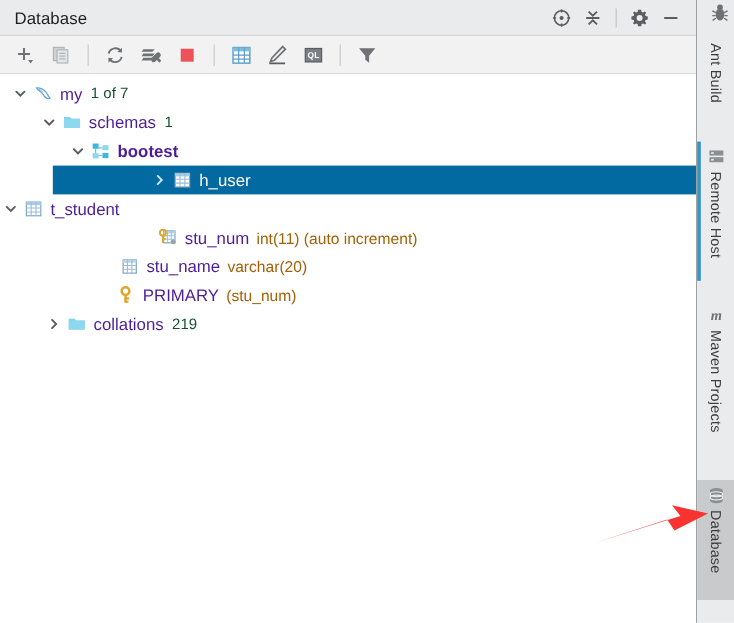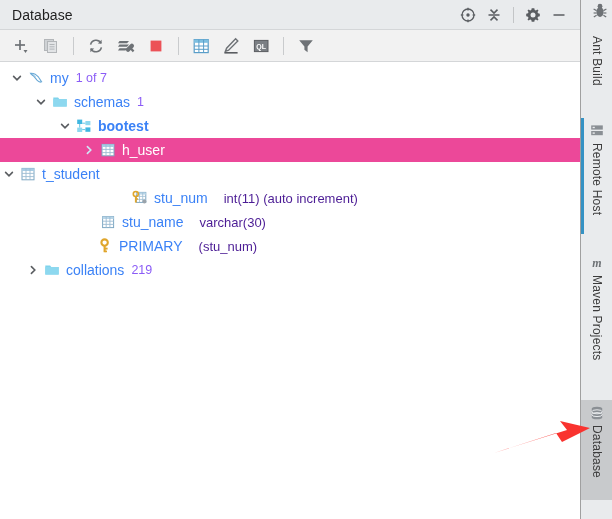--- a/index.html
+++ b/index.html
@@ -94,53 +94,54 @@
   }
   .row {
     height: 24px;
     display: flex;
     align-items: center;
     box-sizing: border-box;
     white-space: nowrap;
     cursor: default;
   }
   .row.selected {
-    background: #ec4899;
+    background: #0369a1;
+    margin-left: 44px;
   }
   .twisty {
     width: 18px;
     flex: 0 0 18px;
     display: flex;
     align-items: center;
     justify-content: center;
     cursor: default;
   }
   .twisty.empty { visibility: hidden; }
   .nodeicon {
     width: 20px;
     flex: 0 0 20px;
     display: flex;
     align-items: center;
     justify-content: center;
     margin-right: 4px;
   }
   .label {
     font-size: 14px;
-    color: #3b82f6;
+    color: #4c1d95;
   }
   .row.selected .label { color: #ffffff; }
   .sublabel {
     font-size: 12.5px;
-    color: #8b5cf6;
+    color: #14532d;
     margin-left: 7px;
   }
   .typelabel {
     font-size: 13px;
-    color: #4c1d95;
-    margin-left: 16px;
+    color: #a16207;
+    margin-left: 6px;
   }
   
   .sidebar {
     width: 31px;
     height: 519px;
     background: #e9ebed;
     box-sizing: border-box;
     display: flex;
     flex-direction: column;
     align-items: center;
@@ -431,36 +432,36 @@
             <svg width="16" height="16" viewBox="0 0 16 16">
               <rect x="2.6" y="2.6" width="11" height="11" fill="#ffffff" stroke="#7fa8c4" stroke-width="1"></rect>
               <rect x="2.6" y="2.6" width="11" height="2.4" fill="#b9d6e8"></rect>
               <line x1="6.2" y1="2.6" x2="6.2" y2="13.6" stroke="#9dbcd2" stroke-width="0.9"></line>
               <line x1="9.9" y1="2.6" x2="9.9" y2="13.6" stroke="#9dbcd2" stroke-width="0.9"></line>
               <line x1="2.6" y1="7.2" x2="13.6" y2="7.2" stroke="#9dbcd2" stroke-width="0.9"></line>
               <line x1="2.6" y1="10.4" x2="13.6" y2="10.4" stroke="#9dbcd2" stroke-width="0.9"></line>
             </svg>
           </span>
           <span class="label">stu_name</span>
-          <span class="typelabel">varchar(30)</span>
+          <span class="typelabel">varchar(20)</span>
         </div>
         <div class="row" style="padding-left: 77px;">
           <span class="twisty empty"></span>
           <span class="nodeicon">
             <svg width="16" height="16" viewBox="0 0 16 16">
               <circle cx="7.6" cy="4.6" r="3.2" fill="none" stroke="#e0a62c" stroke-width="2.1"></circle>
               <path d="M7.6 7.4 L7.6 14.2" stroke="#e0a62c" stroke-width="2.1"></path>
               <path d="M7.6 10.6 L10.6 10.6" stroke="#e0a62c" stroke-width="1.9"></path>
               <path d="M7.6 13.4 L10.0 13.4" stroke="#e0a62c" stroke-width="1.7"></path>
             </svg>
           </span>
           <span class="label">PRIMARY</span>
           <span class="typelabel">(stu_num)</span>
         </div>
-        <div class="row" style="padding-left: 24px;">
+        <div class="row" style="padding-left: 36px;">
           <span class="twisty">
             <svg width="12" height="12" viewBox="0 0 12 12">
               <path d="M4.4 2.6 L7.8 6 L4.4 9.4" fill="none" stroke="#5a5d61" stroke-width="1.6" stroke-linecap="round"></path>
             </svg>
           </span>
           <span class="nodeicon">
             <svg width="16" height="16" viewBox="0 0 16 16">
               <path d="M1.3 3.6 L6.1 3.6 L7.3 5.0 L14.7 5.0 L14.7 12.6 L1.3 12.6 Z" fill="#7fd3ec"></path>
               <path d="M1.3 5.0 L14.7 5.0 L14.7 12.6 L1.3 12.6 Z" fill="#8dd8ef"></path>
             </svg>

